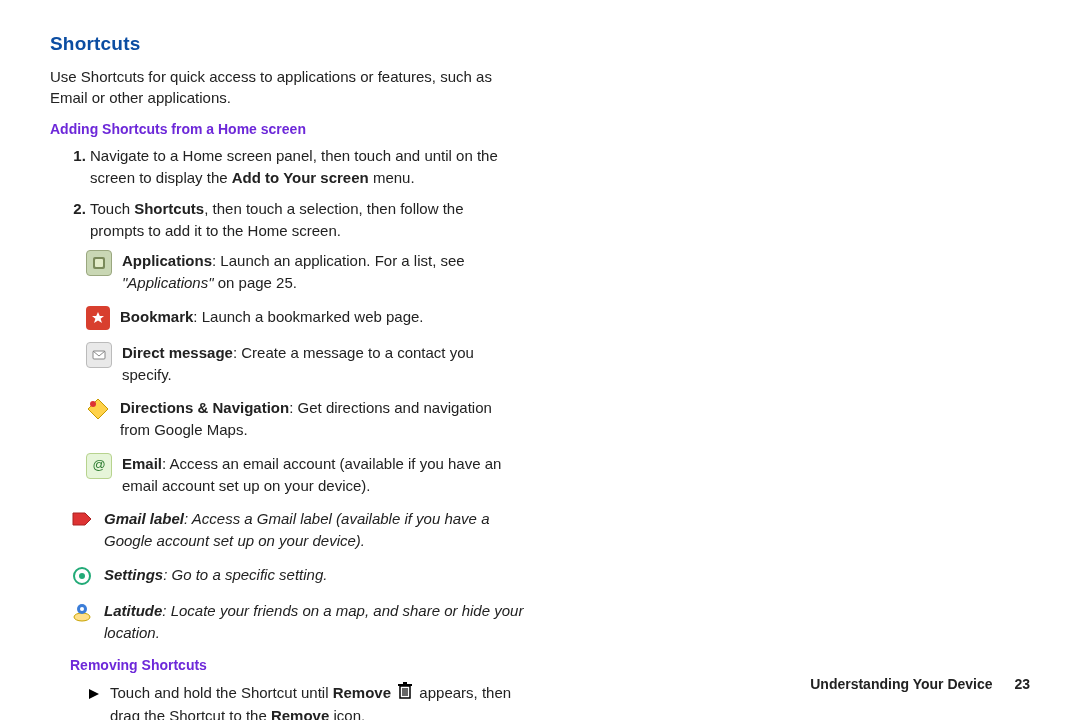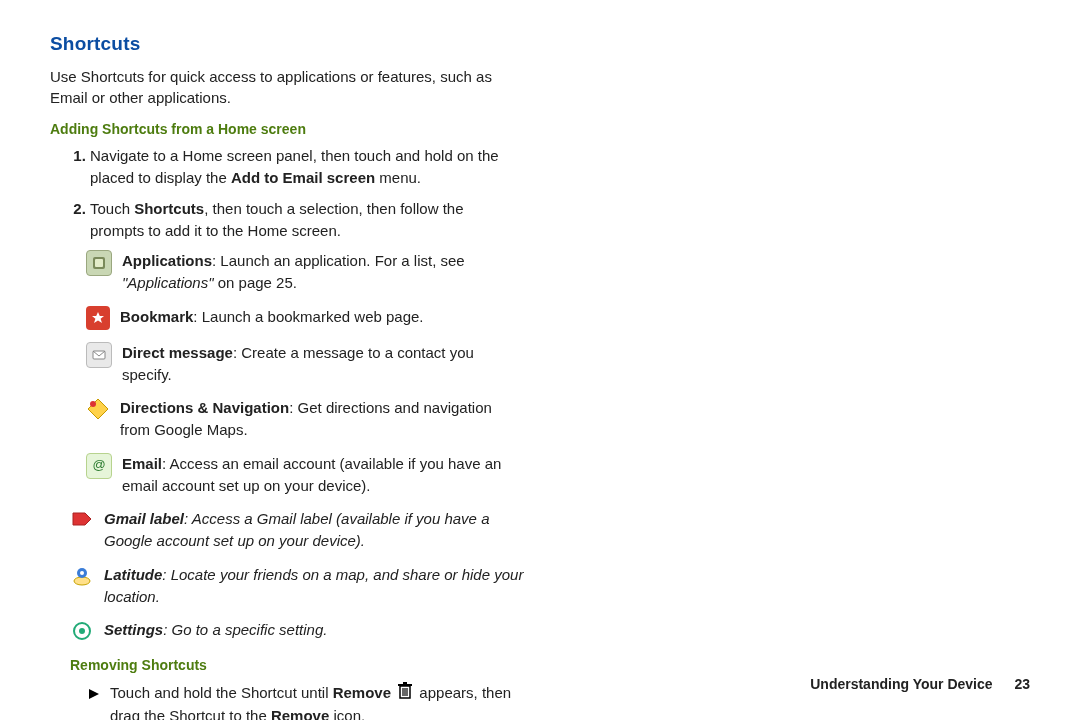--- a/index.html
+++ b/index.html
@@ -28,21 +28,21 @@
   .col-left { padding-right: 20px; }
   .col-right { padding-left: 20px; }
   h2.section-title {
     color: #0b4da2;
     font-weight: 900;
     font-size: 19px;
     margin: 0 0 8px 0;
     letter-spacing: 0.2px;
   }
   h3.sub-title {
-    color: #4d7c0f;
+    color: #6d28d9;
     font-weight: 900;
     font-size: 14px;
     margin: 10px 0 6px 0;
   }
   p.intro {
     margin: 0 0 8px 0;
   }
   ol.steps {
     list-style: decimal;
     padding-left: 40px;
@@ -128,21 +128,21 @@
 
 <div class="page">
   <div class="col col-left">
     <h2 class="section-title">Shortcuts</h2>
     <p class="intro">Use Shortcuts for quick access to applications or features, such as Email or other applications.</p>
 
     <h3 class="sub-title">Adding Shortcuts from a Home screen</h3>
 
     <ol class="steps">
       <li>
-        <span>Navigate to a Home screen panel, then touch and hold on the placed to display the </span><span class="b">Add to Email screen</span><span> menu.</span>
+        <span>Navigate to a Home screen panel, then touch and until on the screen to display the </span><span class="b">Add to Your screen</span><span> menu.</span>
       </li>
       <li>
         <span>Touch </span><span class="b">Shortcuts</span><span>, then touch a selection, then follow the prompts to add it to the Home screen.</span>
       </li>
     </ol>
 
     <div class="icon-row">
       <span class="icon icon-apps">
         <svg width="14" height="14">
             <rect x="1" y="1" width="12" height="12" fill="#7a8a5a" rx="2"></rect>
@@ -204,41 +204,41 @@
         <svg width="22" height="22">
             <polygon points="2,4 14,4 20,10 14,16 2,16" fill="#d33" stroke="#a22"></polygon>
           </svg>
       </span>
       <span class="icon-desc">
         <span class="b">Gmail label</span><span>: Access a Gmail label (available if you have a Google account set up on your device).</span>
       </span>
     </div>
 
     <div class="icon-row">
+      <span class="icon icon-settings">
+        <svg width="22" height="22">
+            <circle cx="11" cy="11" r="8" fill="none" stroke="#2a7" stroke-width="2"></circle>
+            <circle cx="11" cy="11" r="3" fill="#2a7"></circle>
+          </svg>
+      </span>
+      <span class="icon-desc">
+        <span class="b">Settings</span><span>: Go to a specific setting.</span>
+      </span>
+    </div>
+
+    <div class="icon-row">
       <span class="icon icon-latitude">
         <svg width="22" height="22">
             <ellipse cx="11" cy="16" rx="8" ry="4" fill="#ffe08a" stroke="#c7a200"></ellipse>
             <circle cx="11" cy="8" r="5" fill="#3b7dd8"></circle>
             <circle cx="11" cy="8" r="2" fill="#fff"></circle>
           </svg>
       </span>
       <span class="icon-desc">
         <span class="b">Latitude</span><span>: Locate your friends on a map, and share or hide your location.</span>
-      </span>
-    </div>
-
-    <div class="icon-row">
-      <span class="icon icon-settings">
-        <svg width="22" height="22">
-            <circle cx="11" cy="11" r="8" fill="none" stroke="#2a7" stroke-width="2"></circle>
-            <circle cx="11" cy="11" r="3" fill="#2a7"></circle>
-          </svg>
-      </span>
-      <span class="icon-desc">
-        <span class="b">Settings</span><span>: Go to a specific setting.</span>
       </span>
     </div>
 
 
 
     <h3 class="sub-title">Removing Shortcuts</h3>
 
     <div class="bullet-row">
       <span class="bullet-arrow">
         <svg width="12" height="12">

